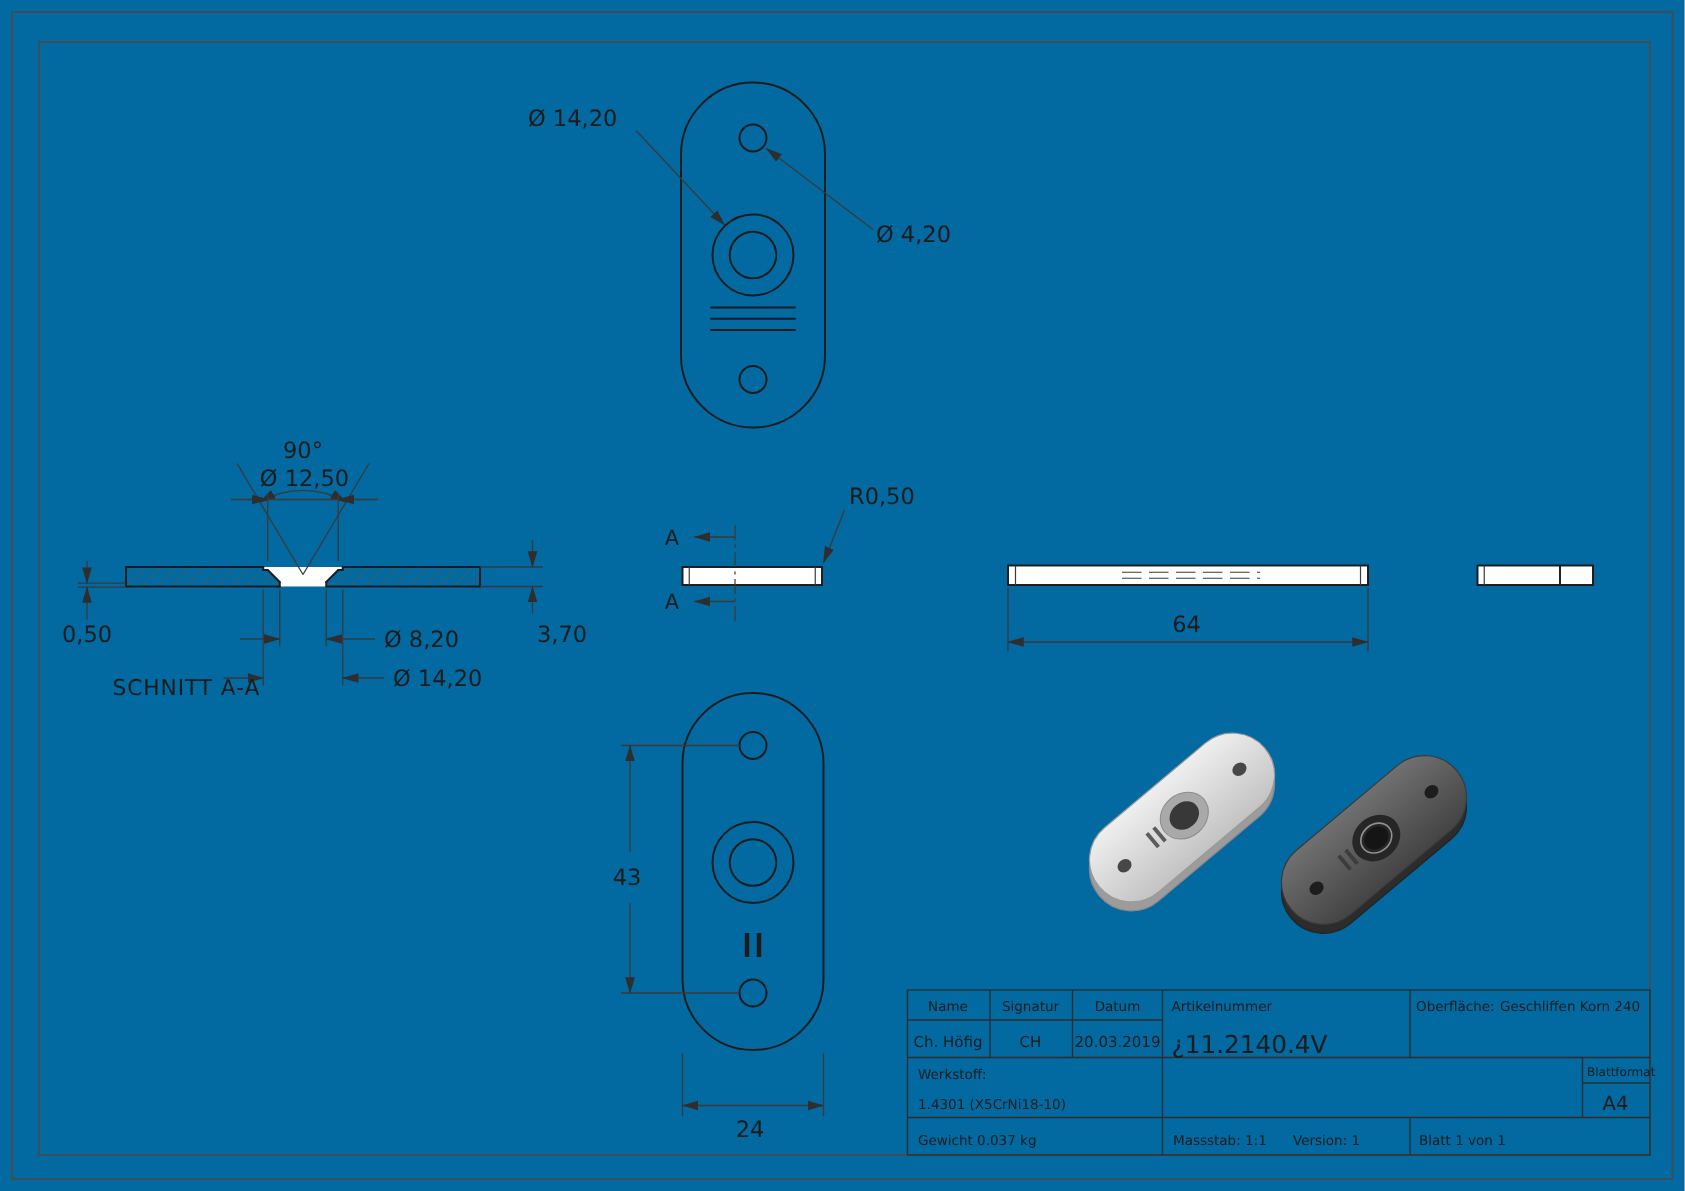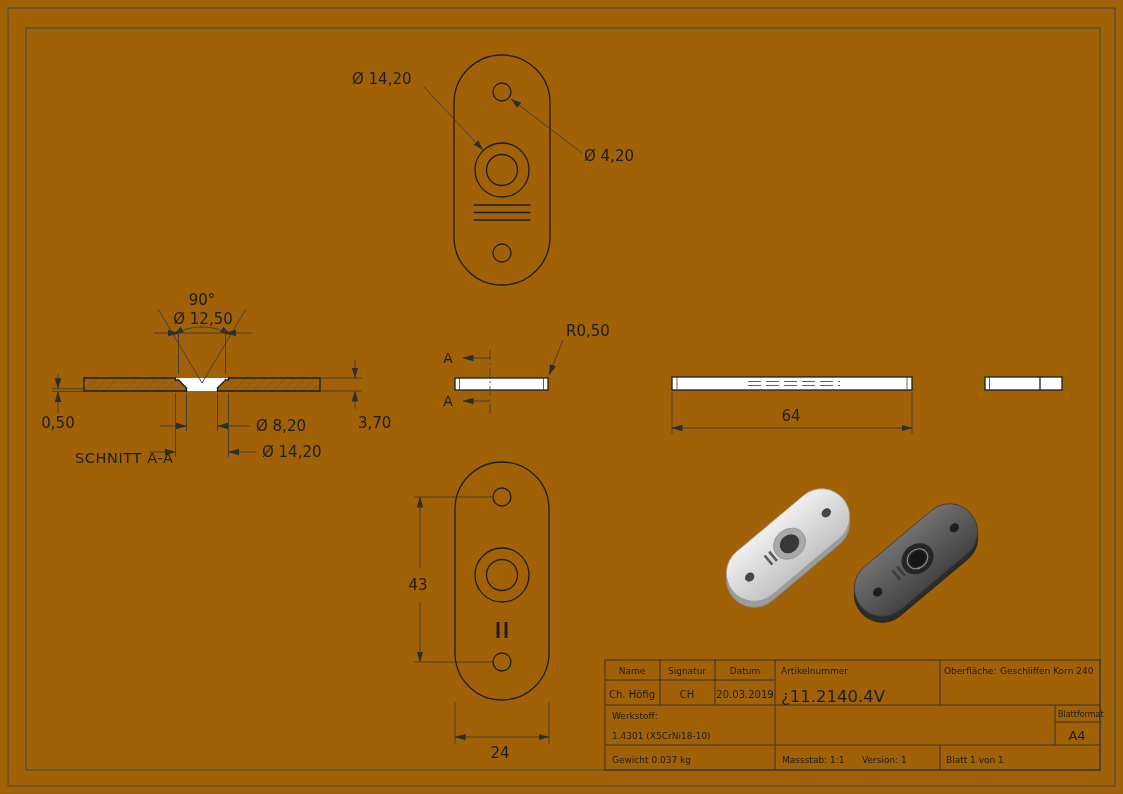--- a/index.html
+++ b/index.html
@@ -1,16 +1,16 @@
 <!DOCTYPE html>
 <html><head>
 <meta charset="utf-8">
 <style>
   html,body{margin:0;padding:0;background:#d8d8d8;}
-  .page{width:1123px;height:794px;background:#a16207;position:relative;overflow:hidden;font-family:"DejaVu Sans",sans-serif;}
+  .page{width:1123px;height:794px;background:#0369a1;position:relative;overflow:hidden;font-family:"DejaVu Sans",sans-serif;}
   svg{display:block;}
   text{font-family:"DejaVu Sans",sans-serif;fill:#1c1c1c;}
   .t-dim{font-size:15px;}
   .t-schnitt{font-size:14.5px;letter-spacing:0.6px;}
   .t-a{font-size:14px;}
   .t-tb-s{font-size:9px;}
   .t-tb-xs{font-size:8px;}
   .t-tb{font-size:10px;}
   .t-art{font-size:16.5px;}
   .t-a4{font-size:13px;}

